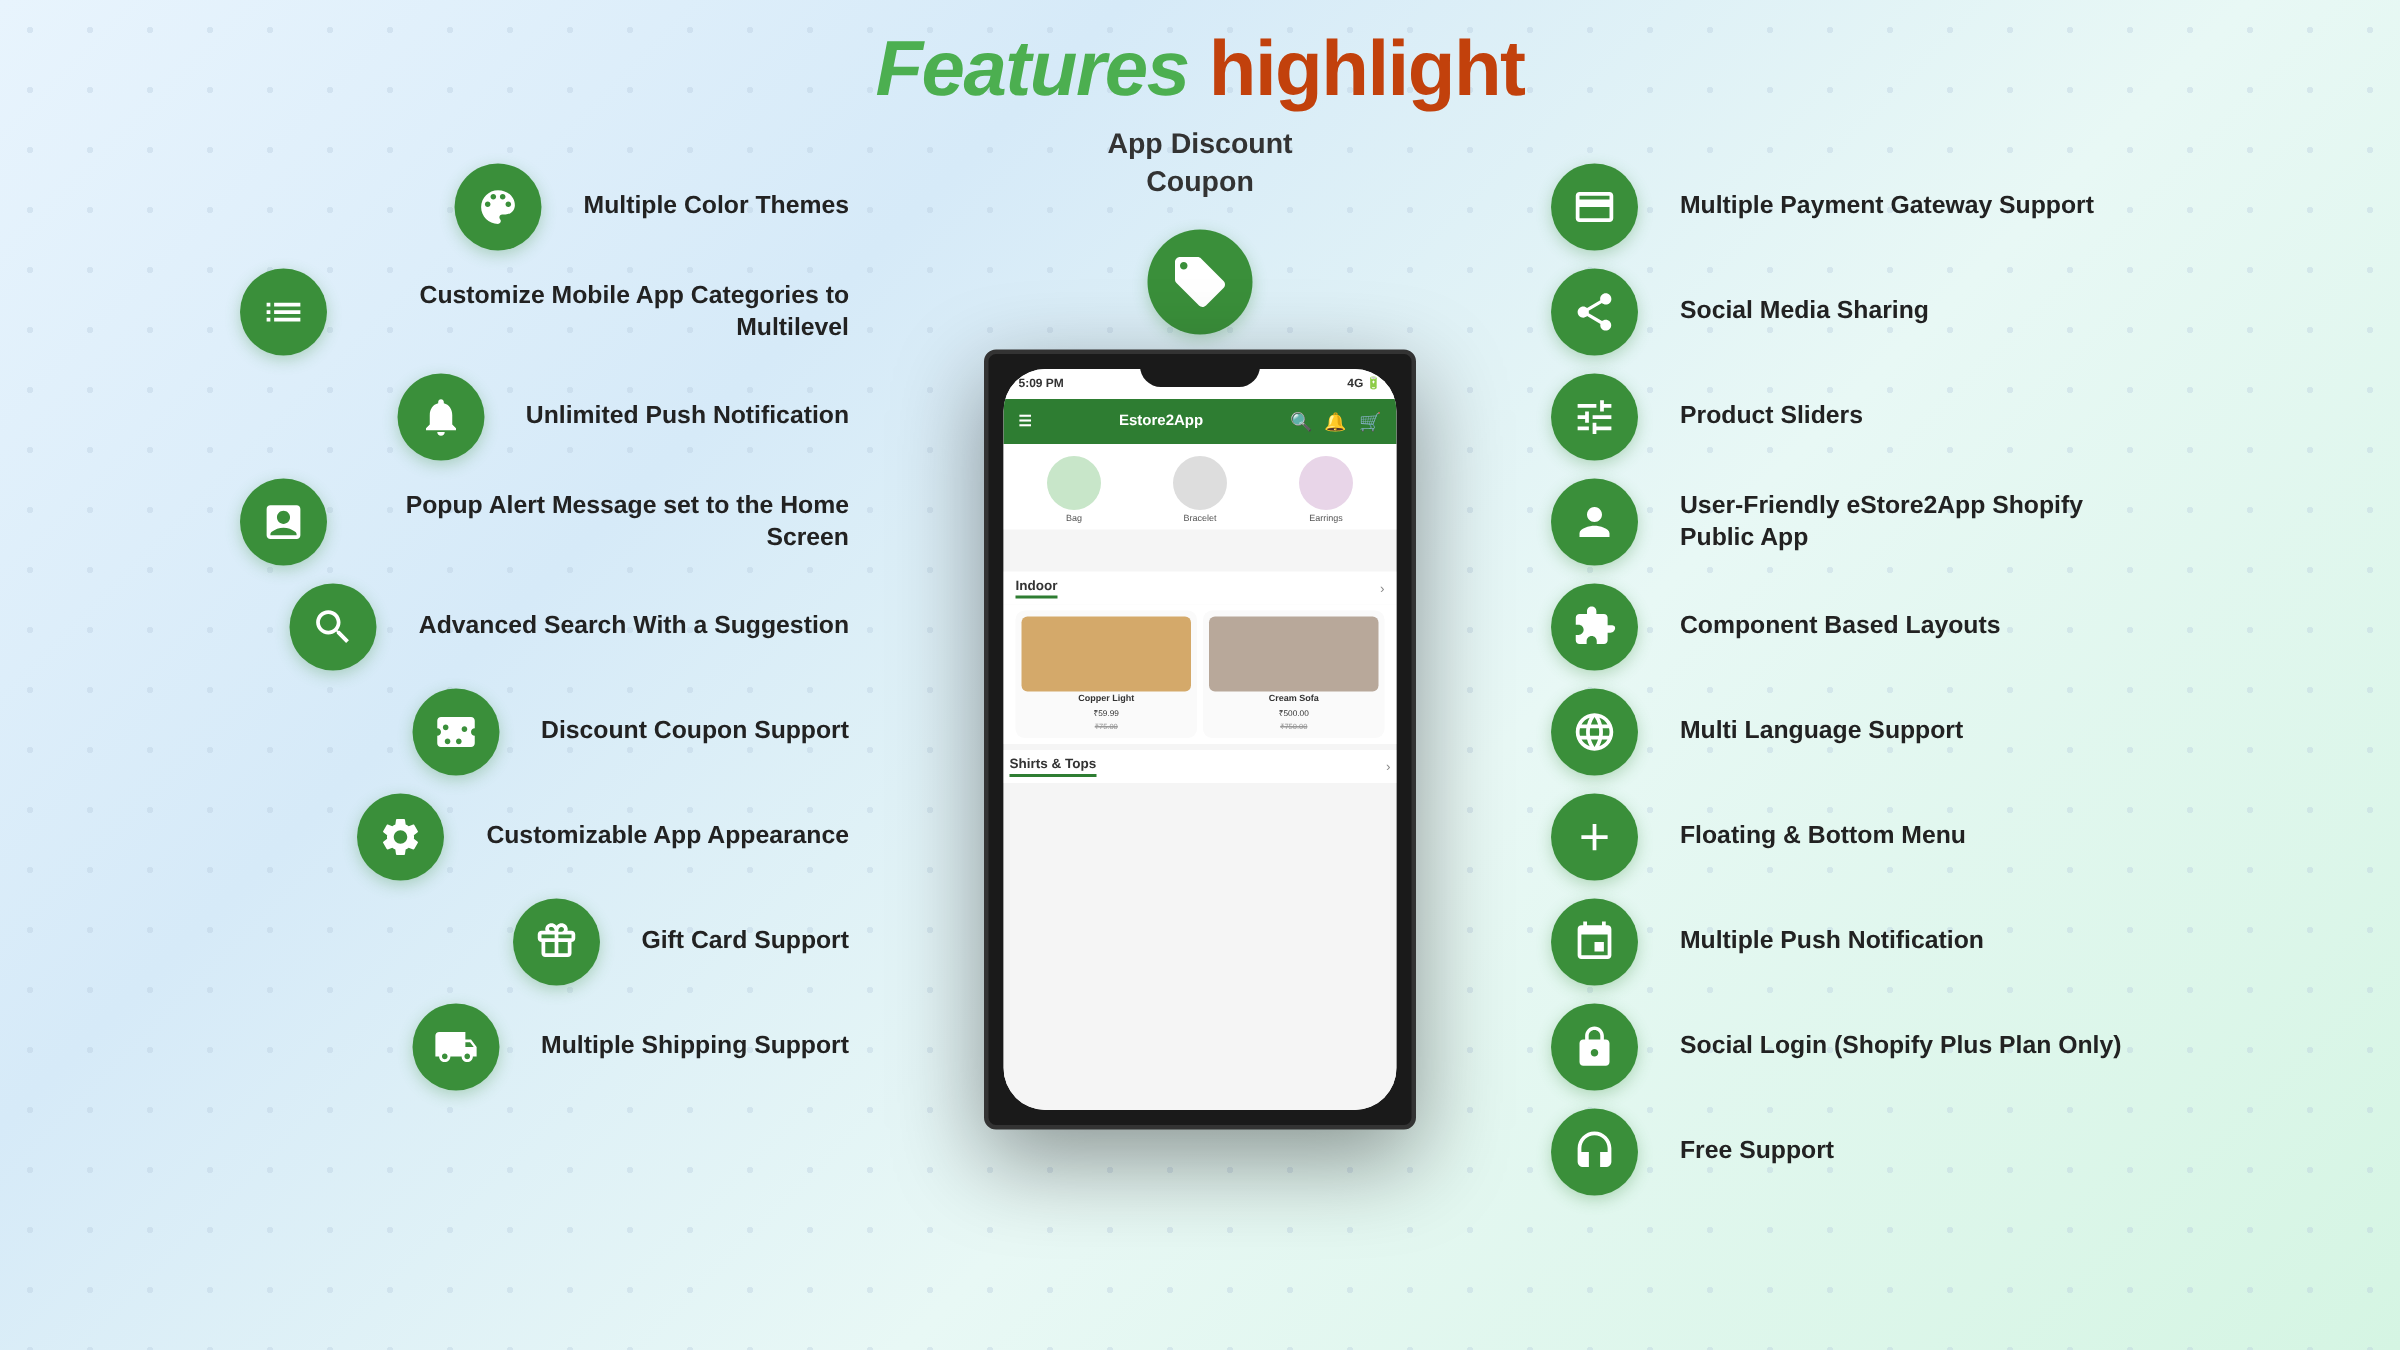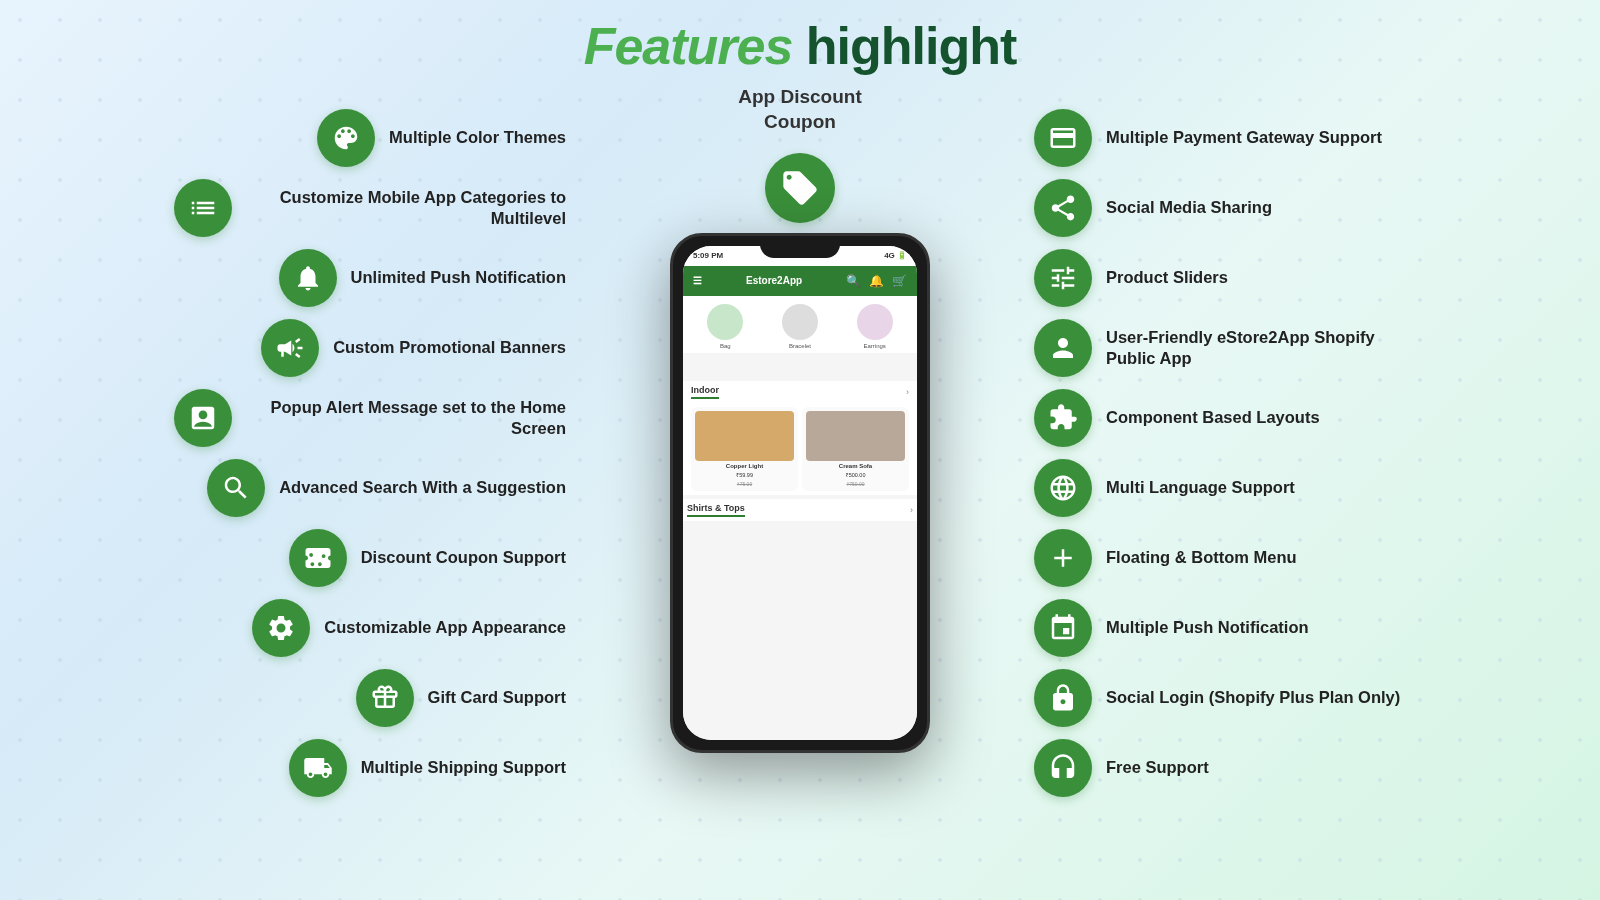--- a/index.html
+++ b/index.html
@@ -41,21 +41,21 @@
       letter-spacing: -1px;
       line-height: 1.1;
     }
 
     .page-title .highlight {
       color: #4caf50;
       font-style: italic;
     }
 
     .page-title .normal {
-      color: #14532d;
+      color: #c2410c;
     }
 
     .content-area {
       display: flex;
       align-items: flex-start;
       justify-content: center;
       width: 100%;
       flex: 1;
       padding: 10px 20px 10px 20px;
       gap: 0;
@@ -77,21 +77,21 @@
       flex-direction: column;
       align-items: flex-start;
       gap: 4px;
       width: 560px;
       padding-top: 20px;
     }
 
     .feature-item {
       display: flex;
       align-items: center;
-      gap: 14px;
+      gap: 28px;
       padding: 4px 0;
     }
 
     .left-col .feature-item {
       flex-direction: row-reverse;
     }
 
     .right-col .feature-item {
       flex-direction: row;
     }
@@ -158,24 +158,24 @@
     }
 
     .coupon-icon-circle svg {
       width: 40px;
       height: 40px;
       fill: white;
     }
 
     
     .phone-mockup {
-      width: 260px;
+      width: 288px;
       height: 520px;
       background: #1a1a1a;
-      border-radius: 32px;
+      border-radius: 8px;
       padding: 10px;
       box-shadow: 0 20px 60px rgba(0,0,0,0.4);
       position: relative;
       border: 3px solid #333;
     }
 
     .phone-notch {
       position: absolute;
       top: 0;
       left: 50%;
@@ -383,28 +383,20 @@
             <svg viewBox="0 0 24 24" xmlns="http://www.w3.org/2000/svg">
               <path d="M3 13h2v-2H3v2zm0 4h2v-2H3v2zm0-8h2V7H3v2zm4 4h14v-2H7v2zm0 4h14v-2H7v2zM7 7v2h14V7H7z"></path>
             </svg>
           </div>
         </div>
         <div class="feature-item">
           <span class="feature-label">Unlimited Push Notification</span>
           <div class="icon-circle">
             <svg viewBox="0 0 24 24" xmlns="http://www.w3.org/2000/svg">
               <path d="M12 22c1.1 0 2-.9 2-2h-4c0 1.1.9 2 2 2zm6-6v-5c0-3.07-1.64-5.64-4.5-6.32V4c0-.83-.67-1.5-1.5-1.5s-1.5.67-1.5 1.5v.68C7.63 5.36 6 7.92 6 11v5l-2 2v1h16v-1l-2-2z"></path>
-            </svg>
-          </div>
-        </div>
-        <div class="feature-item">
-          <span class="feature-label">Custom Promotional Banners</span>
-          <div class="icon-circle">
-            <svg viewBox="0 0 24 24" xmlns="http://www.w3.org/2000/svg">
-              <path d="M18 11v2h4v-2h-4zm-2 6.61c.96.71 2.21 1.65 3.2 2.39.4-.53.8-1.07 1.2-1.6-.99-.74-2.24-1.68-3.2-2.4-.4.54-.8 1.08-1.2 1.61zM20.4 5.6c-.4-.53-.8-1.07-1.2-1.6-.99.74-2.24 1.68-3.2 2.4.4.53.8 1.07 1.2 1.6.96-.72 2.21-1.65 3.2-2.4zM4 9c-1.1 0-2 .9-2 2v2c0 1.1.9 2 2 2h1v4h2v-4h1l5 3V6L8 9H4zm11.5 3c0-1.33-.58-2.53-1.5-3.35v6.69c.92-.81 1.5-2.01 1.5-3.34z"></path>
             </svg>
           </div>
         </div>
         <div class="feature-item">
           <span class="feature-label">Popup Alert Message set to the Home Screen</span>
           <div class="icon-circle">
             <svg viewBox="0 0 24 24" xmlns="http://www.w3.org/2000/svg">
               <path d="M19 3H5c-1.1 0-2 .9-2 2v14c0 1.1.9 2 2 2h14c1.1 0 2-.9 2-2V5c0-1.1-.9-2-2-2zm-7 3c1.93 0 3.5 1.57 3.5 3.5S13.93 13 12 13s-3.5-1.57-3.5-3.5S10.07 6 12 6zm7 13H5v-.23c0-.62.28-1.2.76-1.58C7.47 15.82 9.64 15 12 15s4.53.82 6.24 2.19c.48.38.76.97.76 1.58V19z"></path>
             </svg>
           </div>

